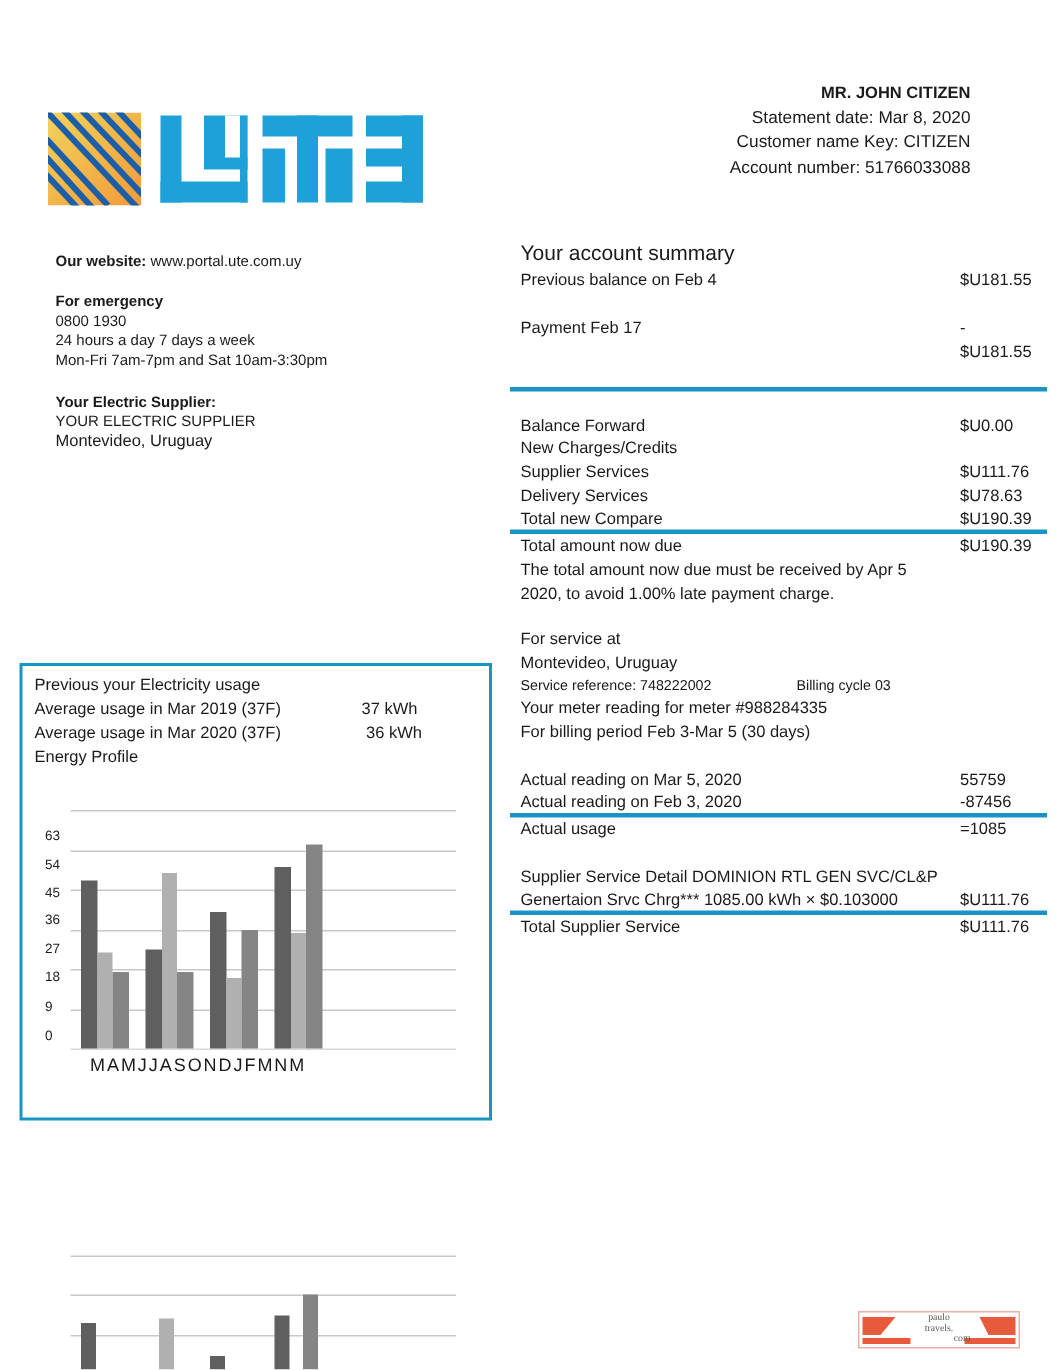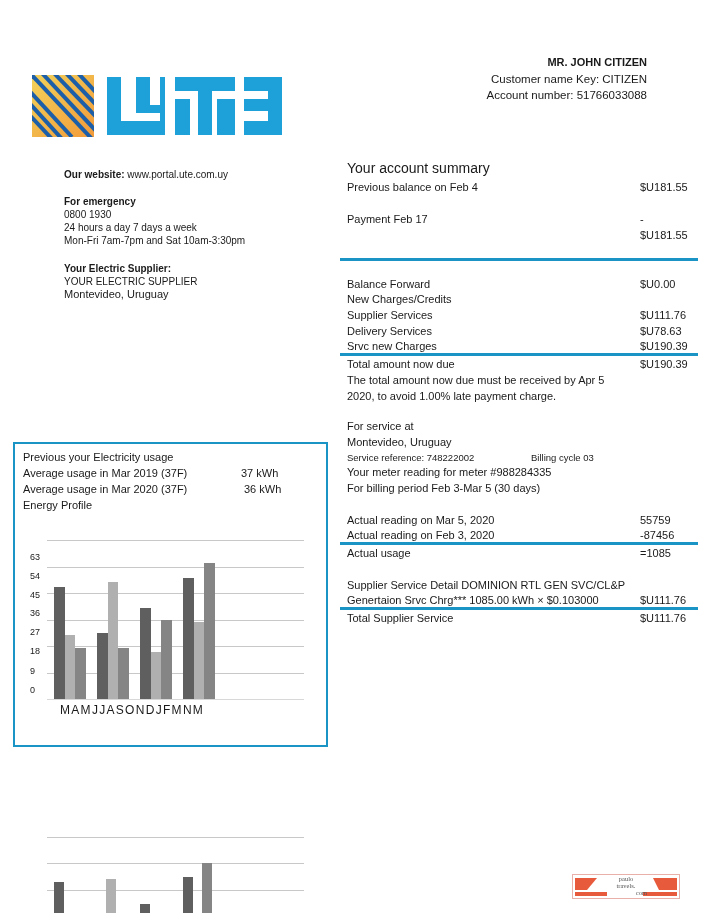--- a/index.html
+++ b/index.html
@@ -1,19 +1,19 @@
 <!DOCTYPE html>
 <html><head>
 <meta charset="utf-8">
 <style>
   html, body { margin:0; padding:0; background:#ffffff; }
   body { width:705px; height:913px; position:relative; overflow:hidden; font-family:"Liberation Sans", sans-serif; color:#1a1a1a; }
   .abs { position:absolute; }
   .t11 { font-size:11px; line-height:16px; }
-  .t10 { font-size:10px; line-height:13px;margin-left:27px; }
+  .t10 { font-size:10px; line-height:13px; }
   .b { font-weight:bold; }
   .right { text-align:right; }
   .hr-blue { position:absolute; height:3px; background:#1a94c4; }
   .row { position:absolute; left:347px; width:343px; font-size:11px; line-height:16px; }
   .row .lbl { position:absolute; left:0; white-space:nowrap; }
   .row .val { position:absolute; left:293px; white-space:nowrap; }
   .usage-box { position:absolute; left:13px; top:442px; width:315px; height:305px; border:2px solid #1a94c4; box-sizing:border-box; }
   .grid { position:absolute; height:1px; background:#c8c8c8; }
   .bar { position:absolute; }
   .ylab { position:absolute; left:30px; width:20px; font-size:9px; }
@@ -55,20 +55,21 @@
   <div class="logo-u" style="left:143px;top:24px;width:15px;height:36px;"></div>
 
   <div class="logo-u" style="left:212px;top:2px;width:38px;height:14px;"></div>
   <div class="logo-u" style="left:212px;top:24px;width:38px;height:12px;"></div>
   <div class="logo-u" style="left:212px;top:46px;width:38px;height:14px;"></div>
   <div class="logo-u" style="left:236px;top:2px;width:14px;height:58px;"></div>
 </div>
 
 <div class="abs right t11" style="right:58px;top:54px;width:260px;line-height:16.5px;font-size:11.5px;">
   <div class="b" style="font-size:11px;">MR. JOHN CITIZEN</div>
+  <div>Statement date: Mar 8, 2020</div>
   <div>Customer name Key: CITIZEN</div>
   <div>Account number: 51766033088</div>
 </div>
 
 <div class="abs t10" style="left:37px;top:168px;width:280px;">
   <div>
     <span class="b">Our website:</span><span> www.portal.ute.com.uy</span>
   </div>
   <div style="height:14px;"></div>
   <div class="b">For emergency</div>
@@ -105,21 +106,21 @@
 </div>
 <div class="row" style="top:307px;">
   <span class="lbl">Supplier Services</span>
   <span class="val">$U111.76</span>
 </div>
 <div class="row" style="top:323px;">
   <span class="lbl">Delivery Services</span>
   <span class="val">$U78.63</span>
 </div>
 <div class="row" style="top:338px;">
-  <span class="lbl">Srvc new Charges</span>
+  <span class="lbl">Total new Compare</span>
   <span class="val">$U190.39</span>
 </div>
 <div class="hr-blue" style="left:340px;top:353px;width:358px;"></div>
 <div class="row" style="top:356px;">
   <span class="lbl">Total amount now due</span>
   <span class="val">$U190.39</span>
 </div>
 <div class="row" style="top:372px;">
   <span class="lbl">The total amount now due must be received by Apr 5</span>
 </div>

